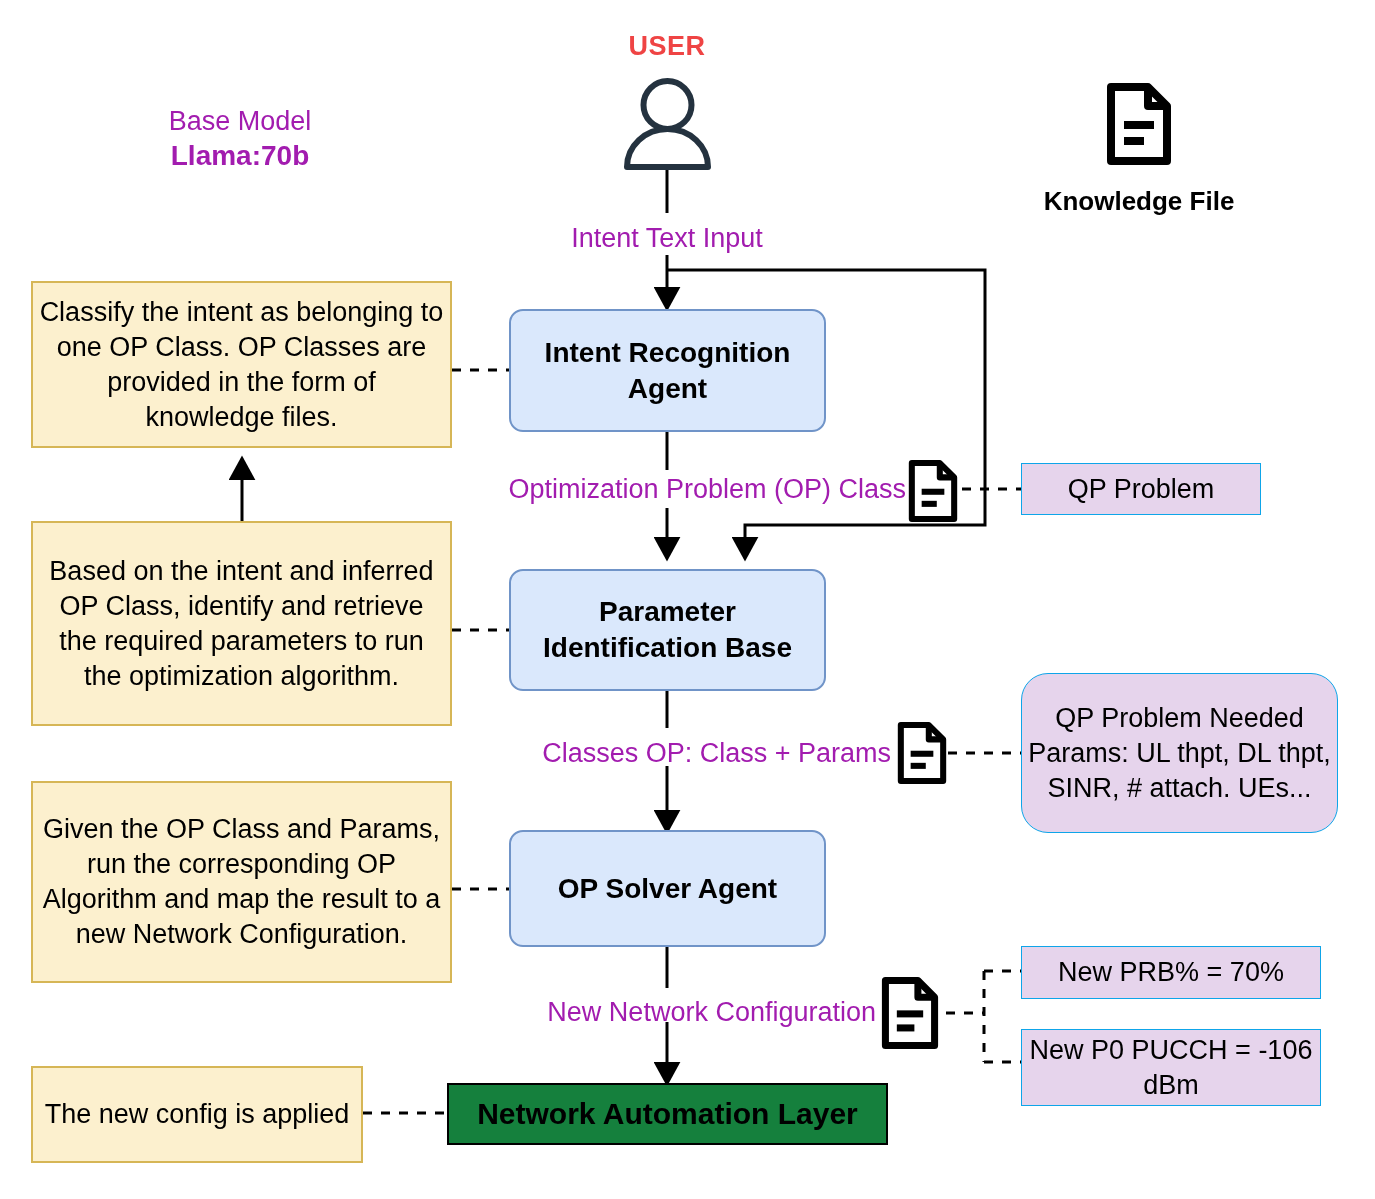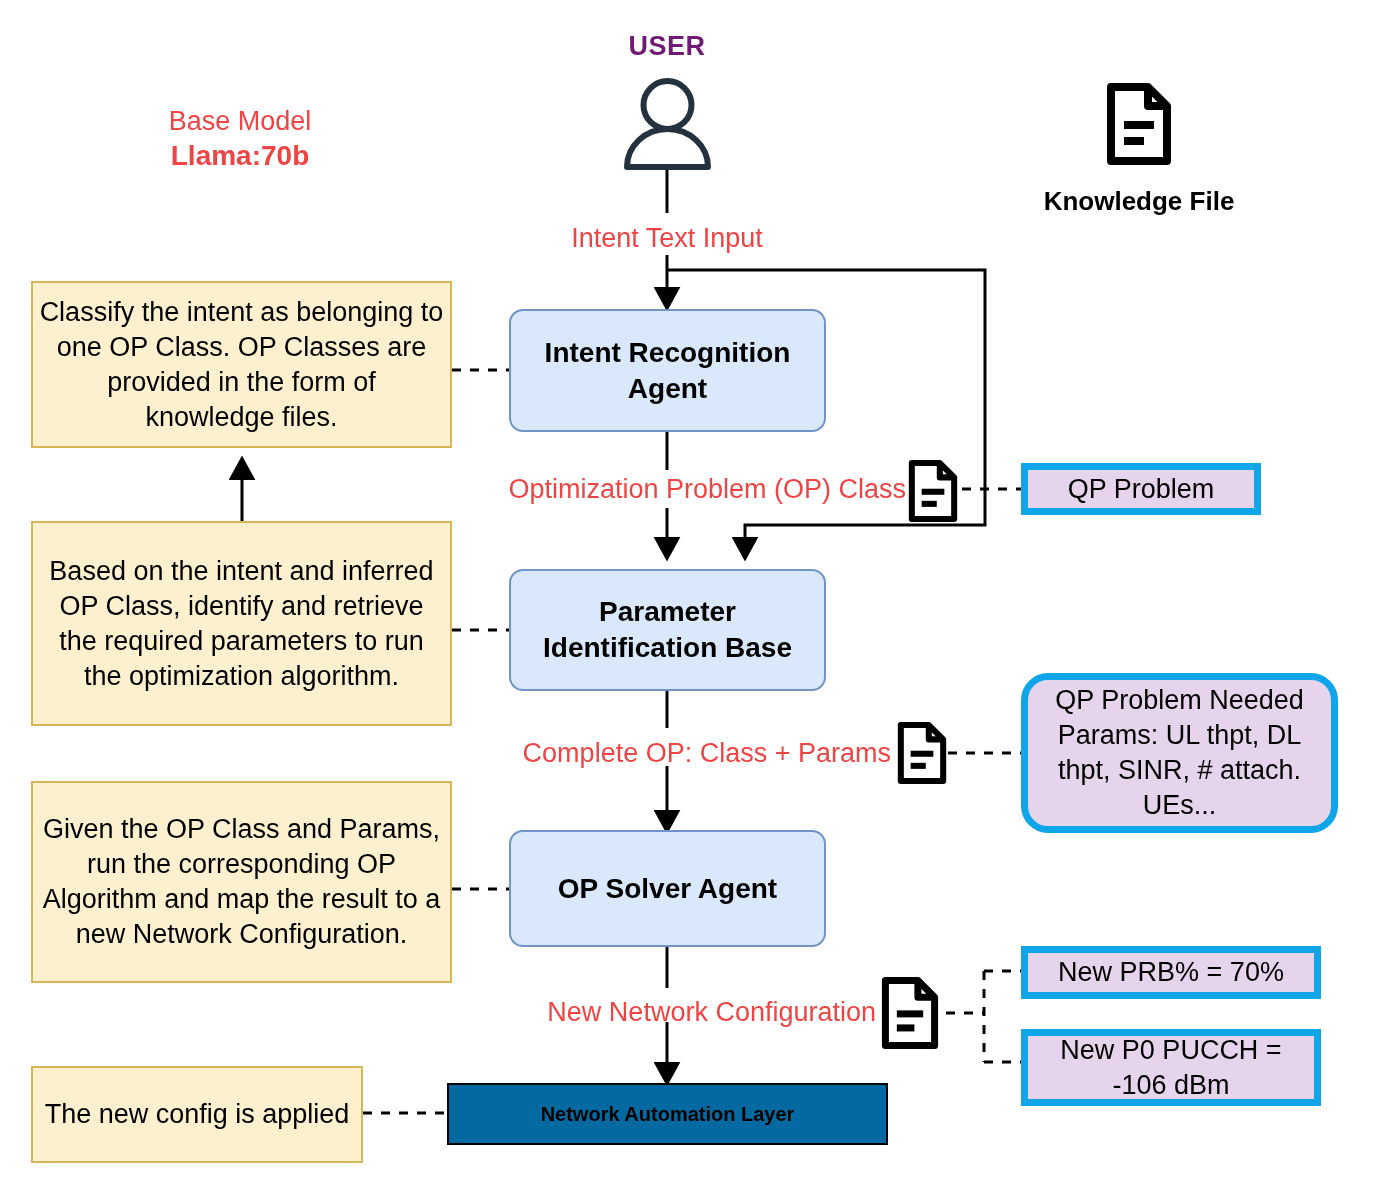--- a/index.html
+++ b/index.html
@@ -14,31 +14,31 @@
     position: relative;
     width: 1375px;
     height: 1199px;
     background: #ffffff;
     overflow: hidden;
   }
 
   
   .plain-text {
     position: absolute;
+    color: #a21caf;
+    font-size: 27px;
+    line-height: 34px;
+    text-align: center;
+    white-space: nowrap;
+  }
+  .bold { font-weight: bold; }
+
+  .user-label {
+    position: absolute;
     color: #ef4444;
-    font-size: 27px;
-    line-height: 34px;
-    text-align: center;
-    white-space: nowrap;
-  }
-  .bold { font-weight: bold; }
-
-  .user-label {
-    position: absolute;
-    color: #701a75;
     font-size: 27px;
     font-weight: bold;
     letter-spacing: 0.5px;
     text-align: center;
   }
   .kf-label {
     position: absolute;
     color: #000000;
     font-size: 26px;
     font-weight: bold;
@@ -73,40 +73,40 @@
     text-align: center;
     font-size: 27px;
     line-height: 35px;
     color: #000000;
     box-sizing: border-box;
     padding: 17px 6px;
   }
   .purple-box {
     position: absolute;
     background: #e6d4ec;
-    border: 7px solid #0ea5e9;
+    border: 1px solid #0ea5e9;
     display: flex;
     align-items: center;
     justify-content: center;
     text-align: center;
     font-size: 27px;
     line-height: 35px;
     color: #000000;
     box-sizing: border-box;
     padding: 3px 6px;
   }
   .plain-box {
     position: absolute;
-    background: #0369a1;
+    background: #15803d;
     border: 2px solid #000000;
     display: flex;
     align-items: center;
     justify-content: center;
     text-align: right;
-    font-size: 20px;
+    font-size: 30px;
     font-weight: bold;
     color: #000000;
     box-sizing: border-box;
   }
 
   svg.overlay {
     position: absolute;
     left: 0;
     top: 0;
     width: 1375px;
@@ -171,21 +171,21 @@
     <path d="M 42 4 L 42 23 L 61 23" fill="none" stroke="#000000" stroke-width="8" stroke-linejoin="round"></path>
     <rect x="18" y="38" width="30" height="8" fill="#000000"></rect>
     <rect x="18" y="54" width="20" height="8" fill="#000000"></rect>
   </svg>
   <div class="kf-label" style="left:1029px; top:186px; width:220px;">Knowledge File</div>
 
   <div class="plain-text" style="left:467px; top:221px; width:400px;">Intent Text Input</div>
 
   <div class="plain-text" style="left:436px; top:472px; width:470px; text-align:right;">Optimization Problem (OP) Class</div>
 
-  <div class="plain-text" style="left:436px; top:736px; width:455px; text-align:right;">Complete OP: Class + Params</div>
+  <div class="plain-text" style="left:436px; top:736px; width:455px; text-align:right;">Classes OP: Class + Params</div>
 
   <div class="plain-text" style="left:436px; top:995px; width:440px; text-align:right;">New Network Configuration</div>
 
   <svg class="icon-svg" style="left:907px; top:460px;" width="52" height="62" viewBox="0 0 66 82">
     <path d="M 5 4 L 42 4 L 61 23 L 61 78 L 5 78 Z" fill="#ffffff" stroke="#000000" stroke-width="8" stroke-linejoin="round"></path>
     <path d="M 42 4 L 42 23 L 61 23" fill="none" stroke="#000000" stroke-width="8" stroke-linejoin="round"></path>
     <rect x="18" y="38" width="30" height="8" fill="#000000"></rect>
     <rect x="18" y="54" width="20" height="8" fill="#000000"></rect>
   </svg>
 

